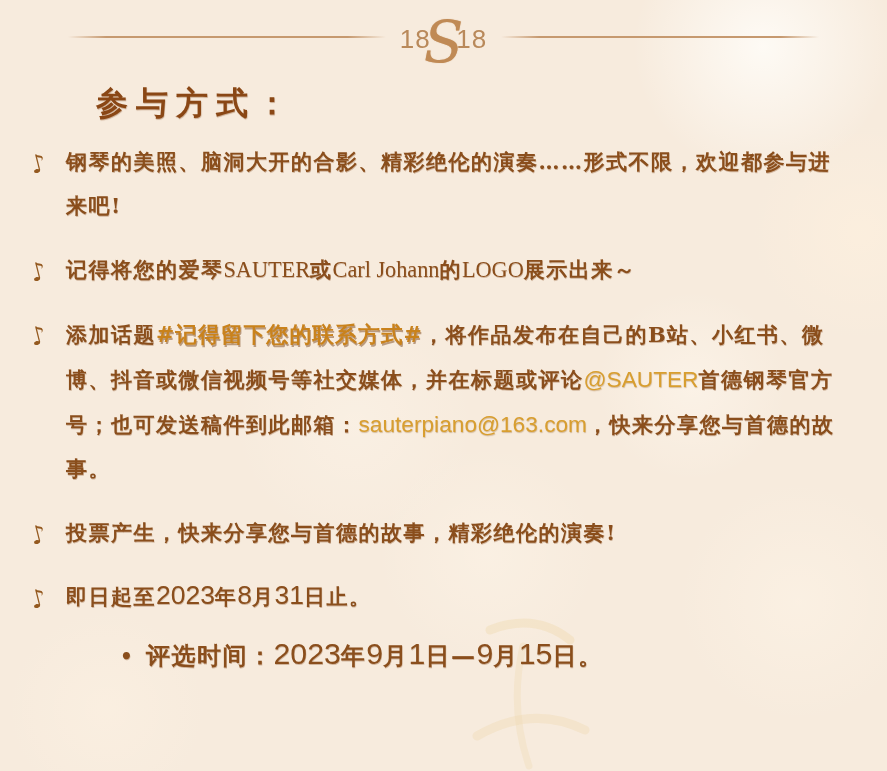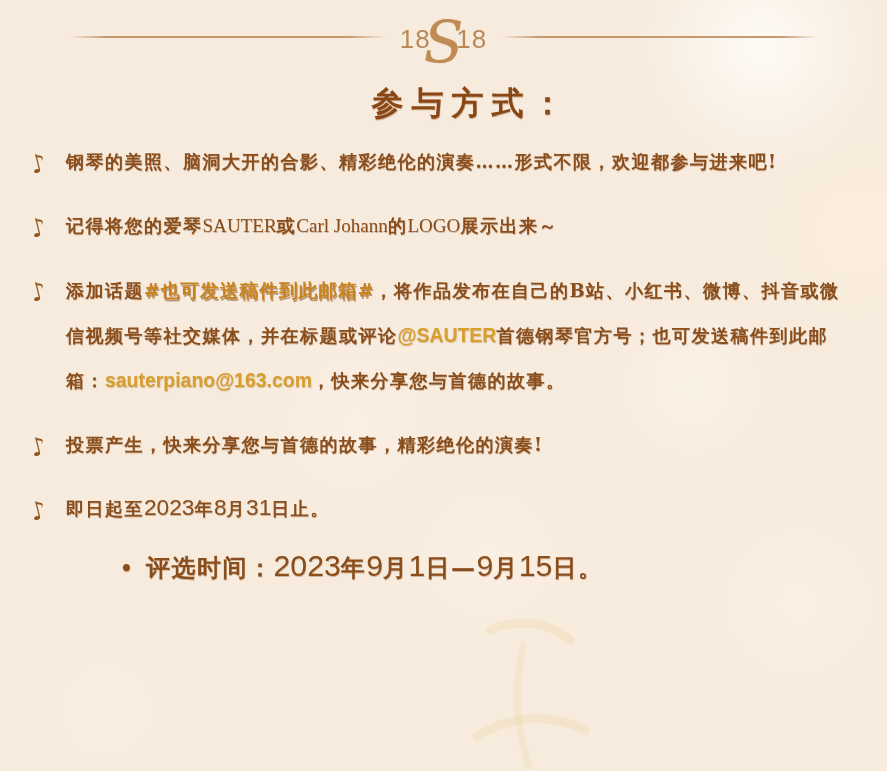--- a/index.html
+++ b/index.html
@@ -80,56 +80,55 @@
     padding: 6px 40px 0 30px;
   }
 
   .sec-title {
     font-size: 32px;
     font-weight: 700;
     letter-spacing: 8px;
     color: #8a4715;
     margin: 14px 0 14px 66px;
     text-shadow: 0.6px 0.8px 0.8px rgba(120,58,12,0.35);
-    text-align: center;
   }
 
   .bullet {
     display: flex;
     align-items: flex-start;
     margin-bottom: 20px;
   }
   .note-icon {
     flex: 0 0 36px;
     font-size: 25px;
     line-height: 44px;
     color: #94591f;
     transform: rotate(-14deg);
     text-align: left;
   }
   .bullet-text {
     flex: 1;
-    font-size: 18px;
+    font-size: 21px;
     line-height: 44px;
     font-weight: 600;
     letter-spacing: 1.5px;
     max-width: 775px;
     text-shadow: 0.5px 0.6px 0.6px rgba(122,60,14,0.30);
   }
 
   .hashtag {
     color: #c9821c;
     font-weight: 800;
     letter-spacing: 1px;
     font-size: 1.04em;
     text-shadow: 1px 1.5px 0 rgba(110,55,8,0.45);
   }
   .gold {
     color: #d89e2f;
-    font-weight: 700;
+    font-weight: 400;
     text-shadow: 0.5px 1px 1px rgba(146,88,16,0.35);
   }
   .latin-gold {
     font-family: "Liberation Sans", sans-serif;
     font-size: 1.08em;
     letter-spacing: 0;
   }
 
   .num {
     font-family: "Liberation Sans", sans-serif;
@@ -196,21 +195,21 @@
         <p class="bullet-text">钢琴的美照、脑洞大开的合影、精彩绝伦的演奏……形式不限，欢迎都参与进来吧!</p>
       </div>
 
       <div class="bullet">
         <span class="note-icon">♪</span>
         <p class="bullet-text">记得将您的爱琴<span class="lat">SAUTER</span>或<span class="lat">Carl Johann</span>的<span class="lat">LOGO</span>展示出来～</p>
       </div>
 
       <div class="bullet">
         <span class="note-icon">♪</span>
-        <p class="bullet-text"><span>添加话题</span><span class="hashtag">#也可发送稿件到此邮箱#</span><span>，将作品发布在自己的B站、小红书、微博、抖音或微信视频号等社交媒体，并在标题或评论</span><span class="gold latin-gold">@SAUTER</span><span>首德钢琴官方号；也可发送稿件到此邮箱：</span><span class="gold latin-gold">sauterpiano@163.com</span><span>，快来分享您与首德的故事。</span></p>
+        <p class="bullet-text"><span>添加话题</span><span class="hashtag">#记得留下您的联系方式#</span><span>，将作品发布在自己的B站、小红书、微博、抖音或微信视频号等社交媒体，并在标题或评论</span><span class="gold latin-gold">@SAUTER</span><span>首德钢琴官方号；也可发送稿件到此邮箱：</span><span class="gold latin-gold">sauterpiano@163.com</span><span>，快来分享您与首德的故事。</span></p>
       </div>
     </section>
 
     <section>
 
       <div class="bullet">
         <span class="note-icon">♪</span>
         <p class="bullet-text">投票产生，快来分享您与首德的故事，精彩绝伦的演奏!</p>
       </div>
     </section>

